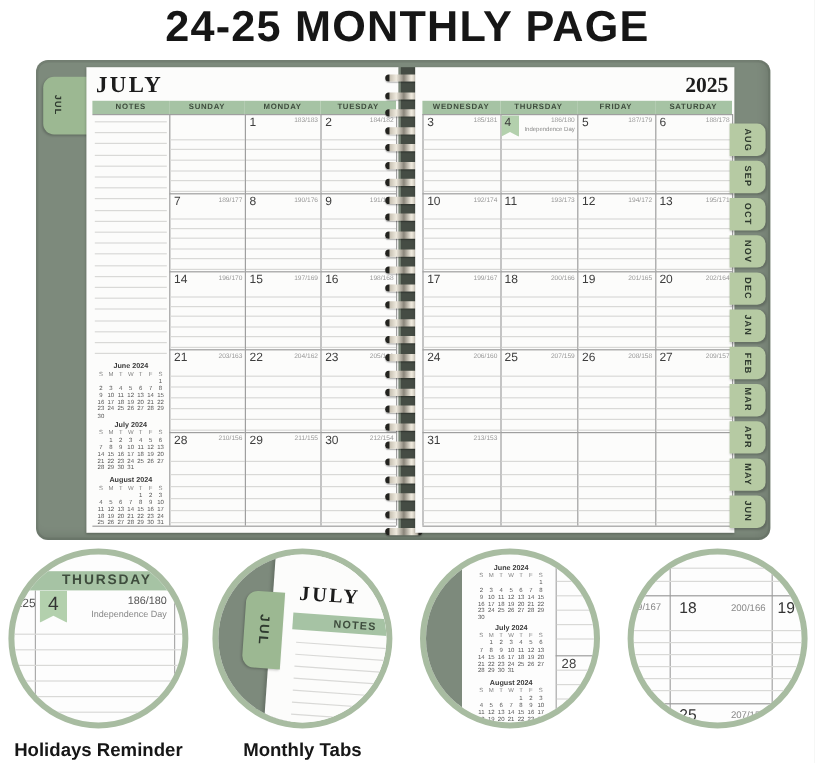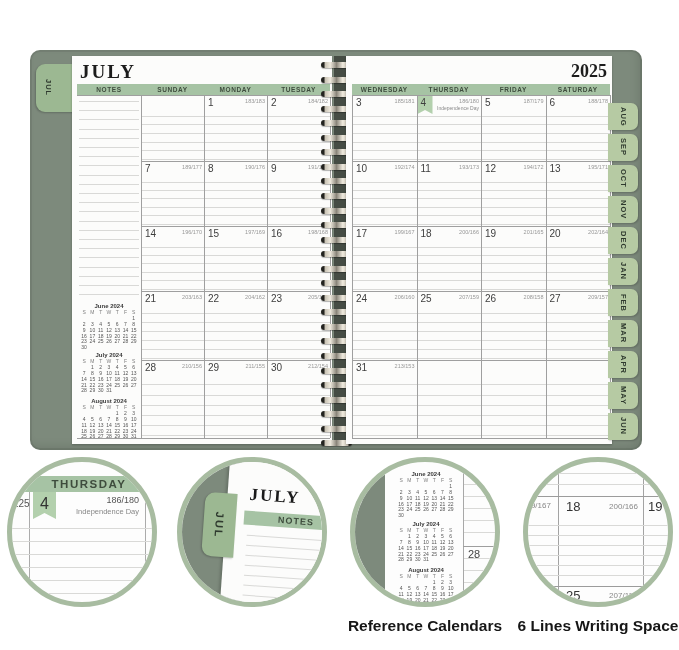--- a/index.html
+++ b/index.html
@@ -97,20 +97,21 @@
   .c4-n1{left:120px;top:37px}
   .c4-lp2{left:-14px;top:128px}
   .c4-d2{left:38px;top:126px}
   .c4-doy2{left:48px;top:129px;width:62px;text-align:right}
   .c4-n2{left:120px;top:126px}
 </style>
 </head>
 <body>
 
 <div id="stage">
+  <div id="title">24-25 MONTHLY PAGE</div>
 
   <div id="book">
     <div id="cover"></div>
 
     <div id="tab-left">
       <span class="vtext">JUL</span>
     </div>
 
     <div id="page-left" class="page">
       <div id="month-title-left">JULY</div>
@@ -760,20 +761,21 @@
     <div style="position: absolute; left: 17px; top: 30px; width: 1px; height: 120px; background: rgb(171, 171, 171);"></div>
         <div style="position: absolute; left: 133px; top: 30px; width: 1px; height: 120px; background: rgb(171, 171, 171);"></div>
         <div style="position: absolute; left: 0px; top: 66px; width: 150px; height: 1px; background: var(--writing-line);"></div>
         <div style="position: absolute; left: 0px; top: 79px; width: 150px; height: 1px; background: var(--writing-line);"></div>
         <div style="position: absolute; left: 0px; top: 92px; width: 150px; height: 1px; background: var(--writing-line);"></div>
         <div style="position: absolute; left: 0px; top: 105px; width: 150px; height: 1px; background: var(--writing-line);"></div>
         <div style="position: absolute; left: 0px; top: 118px; width: 150px; height: 1px; background: var(--writing-line);"></div>
         <div style="position: absolute; left: 0px; top: 131px; width: 150px; height: 1px; background: var(--writing-line);"></div>
         <div style="position: absolute; left: 0px; top: 144px; width: 150px; height: 1px; background: var(--writing-line);"></div>
       </div>
+    <div class="callout-label">Holidays Reminder</div>
   </div>
 
   <div class="callout" id="co-2">
     <div class="circle" id="c2">
       <div class="c2-cover"></div>
       <div class="c2-wrap" id="c2wrap">
         <div class="c2-page"></div>
         <div class="c2-tab">
           <span class="vtext c2-jul">JUL</span>
         </div>
@@ -782,20 +784,21 @@
       <div class="c2line" style="position: absolute; top: 88px;"></div>
           <div class="c2line" style="position: absolute; top: 98px;"></div>
           <div class="c2line" style="position: absolute; top: 108px;"></div>
           <div class="c2line" style="position: absolute; top: 118px;"></div>
           <div class="c2line" style="position: absolute; top: 128px;"></div>
           <div class="c2line" style="position: absolute; top: 138px;"></div>
           <div class="c2line" style="position: absolute; top: 148px;"></div>
           <div class="c2line" style="position: absolute; top: 158px;"></div>
         </div>
     </div>
+    <div class="callout-label">Monthly Tabs</div>
   </div>
 
   <div class="callout" id="co-3">
     <div class="circle" id="c3">
       <div class="c3-p1">2</div>
       <div class="c3-p2">28</div>
     <div style="position: absolute; left: -8px; top: -8px; width: 38px; height: 166px; background: var(--cover);"></div>
         <div class="mini" style="position: absolute; left: 42px; top: 8px;">
           <div class="mini-title" style="position: static;">June 2024</div>
           <div class="mini-row" style="position: static;">
@@ -982,21 +985,20 @@
         <div style="position: absolute; left: 109px; top: 46px; width: 41px; height: 1px; background: var(--writing-line);"></div>
         <div style="position: absolute; left: 109px; top: 58px; width: 41px; height: 1px; background: var(--writing-line);"></div>
         <div style="position: absolute; left: 109px; top: 70px; width: 41px; height: 1px; background: var(--writing-line);"></div>
         <div style="position: absolute; left: 109px; top: 96px; width: 41px; height: 1px; background: var(--writing-line);"></div>
         <div style="position: absolute; left: 109px; top: 108px; width: 41px; height: 1px; background: var(--writing-line);"></div>
         <div style="position: absolute; left: 109px; top: 120px; width: 41px; height: 1px; background: var(--writing-line);"></div>
         <div style="position: absolute; left: 109px; top: 132px; width: 41px; height: 1px; background: var(--writing-line);"></div>
         <div style="position: absolute; left: 109px; top: 144px; width: 41px; height: 1px; background: var(--writing-line);"></div>
         <div style="position: absolute; left: 108px; top: 84px; width: 42px; height: 1px; background: rgb(158, 158, 158);"></div>
       </div>
-    <div class="callout-label">Reference Calendars</div>
   </div>
 
   <div class="callout" id="co-4">
     <div class="circle" id="c4">
       <div class="c4-doy c4-lp1">199/167</div>
       <div class="c4-date c4-d1">18</div>
       <div class="c4-doy c4-doy1">200/166</div>
       <div class="c4-date c4-n1">19</div>
       <div class="c4-doy c4-lp2">206/160</div>
       <div class="c4-date c4-d2">25</div>
@@ -1008,15 +1010,14 @@
         <div style="position: absolute; left: 0px; top: 124px; width: 150px; height: 1px; background: rgb(155, 155, 155);"></div>
         <div style="position: absolute; left: 0px; top: 11px; width: 150px; height: 1px; background: var(--writing-line);"></div>
         <div style="position: absolute; left: 0px; top: 22px; width: 150px; height: 1px; background: var(--writing-line);"></div>
         <div style="position: absolute; left: 0px; top: 63px; width: 150px; height: 1px; background: var(--writing-line);"></div>
         <div style="position: absolute; left: 0px; top: 73px; width: 150px; height: 1px; background: var(--writing-line);"></div>
         <div style="position: absolute; left: 0px; top: 83px; width: 150px; height: 1px; background: var(--writing-line);"></div>
         <div style="position: absolute; left: 0px; top: 93px; width: 150px; height: 1px; background: var(--writing-line);"></div>
         <div style="position: absolute; left: 0px; top: 103px; width: 150px; height: 1px; background: var(--writing-line);"></div>
         <div style="position: absolute; left: 0px; top: 113px; width: 150px; height: 1px; background: var(--writing-line);"></div>
       </div>
-    <div class="callout-label">6 Lines Writing Space</div>
   </div>
 </div>
 
 </body></html>

